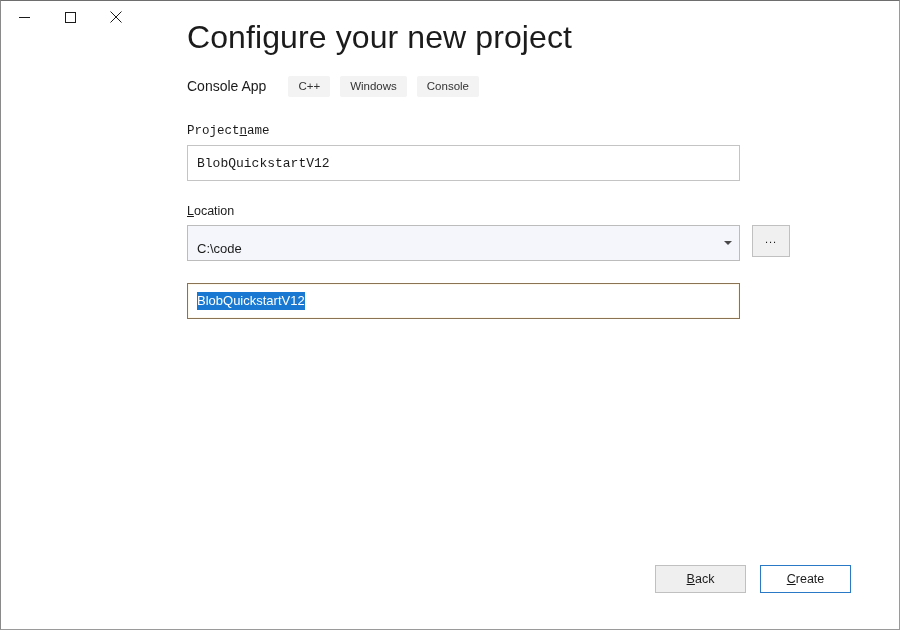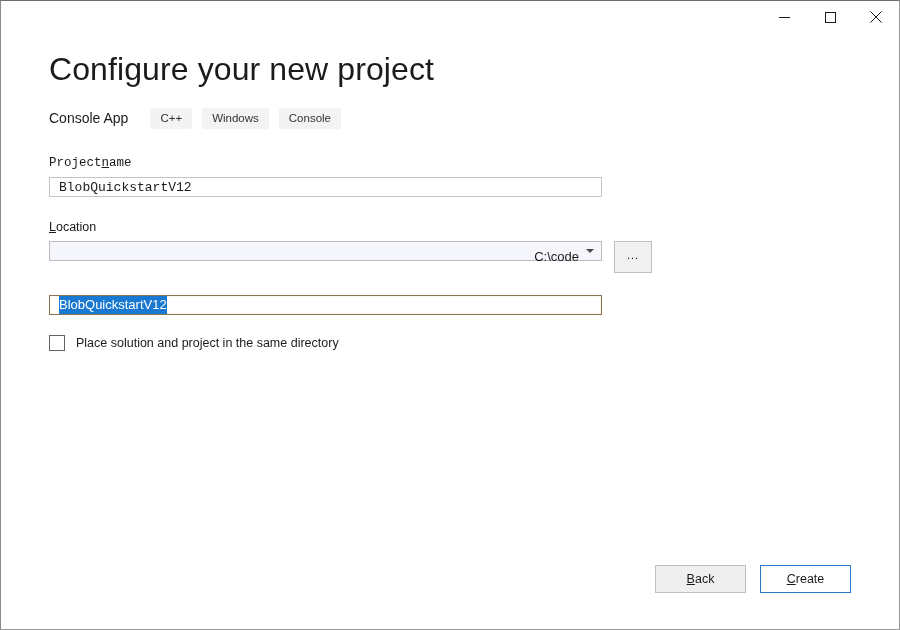--- a/index.html
+++ b/index.html
@@ -19,21 +19,21 @@
   .window {
     position: relative;
     box-sizing: border-box;
     width: 900px;
     height: 630px;
     background: #ffffff;
     border: 1px solid #9a9a9a;
     border-top-color: #6e6e6e;
     border-left-color: #8a8a8a;
     display: flex;
-    flex-direction: column;
+    flex-direction: row;
   }
 
   
   .titlebar {
     height: 32px;
     flex: 0 0 32px;
     display: flex;
     justify-content: flex-end;
     align-items: stretch;
     background: #ffffff;
@@ -102,29 +102,28 @@
   .field-label .u { text-decoration: underline; }
 
   .field-group { margin-top: 22px; }
   .field-group.first { margin-top: 26px; font-family: Liberation Mono, monospace; }
 
   .row { display: flex; align-items: stretch; }
 
   .textbox {
     box-sizing: border-box;
     width: 553px;
-    height: 20px;
+    height: 36px;
     border: 1px solid #c4c4c4;
     background: #ffffff;
     display: flex;
     align-items: center;
     padding: 0 9px;
     font-size: 13px;
     color: #1b1b1b;
-    text-align: right;
   }
   .textbox.combo {
     width: 553px;
     background: #f4f6fb;
     border-color: #bcbcbc;
     padding-right: 0;
     justify-content: space-between;
   }
   .combo-value { flex: 1 1 auto; margin-top: 10px; }
   .combo-arrow {
@@ -308,24 +307,20 @@
     </div>
 
     <div class="field-group">
       <div class="row">
         <div class="textbox focused">
           <span class="sel">BlobQuickstartV12</span>
         </div>
       </div>
     </div>
 
-    <div class="checkrow">
-      <div class="checkbox"></div>
-      <label><span>Place solution and project in the same </span><span class="u">d</span><span>irectory</span></label>
-    </div>
 
     <div class="footer">
       <div class="btn back">
           <span></span>
           <span class="u">B</span>
           <span>ack</span>
         </div>
       <div class="btn primary">
           <span></span>
           <span class="u">C</span>

